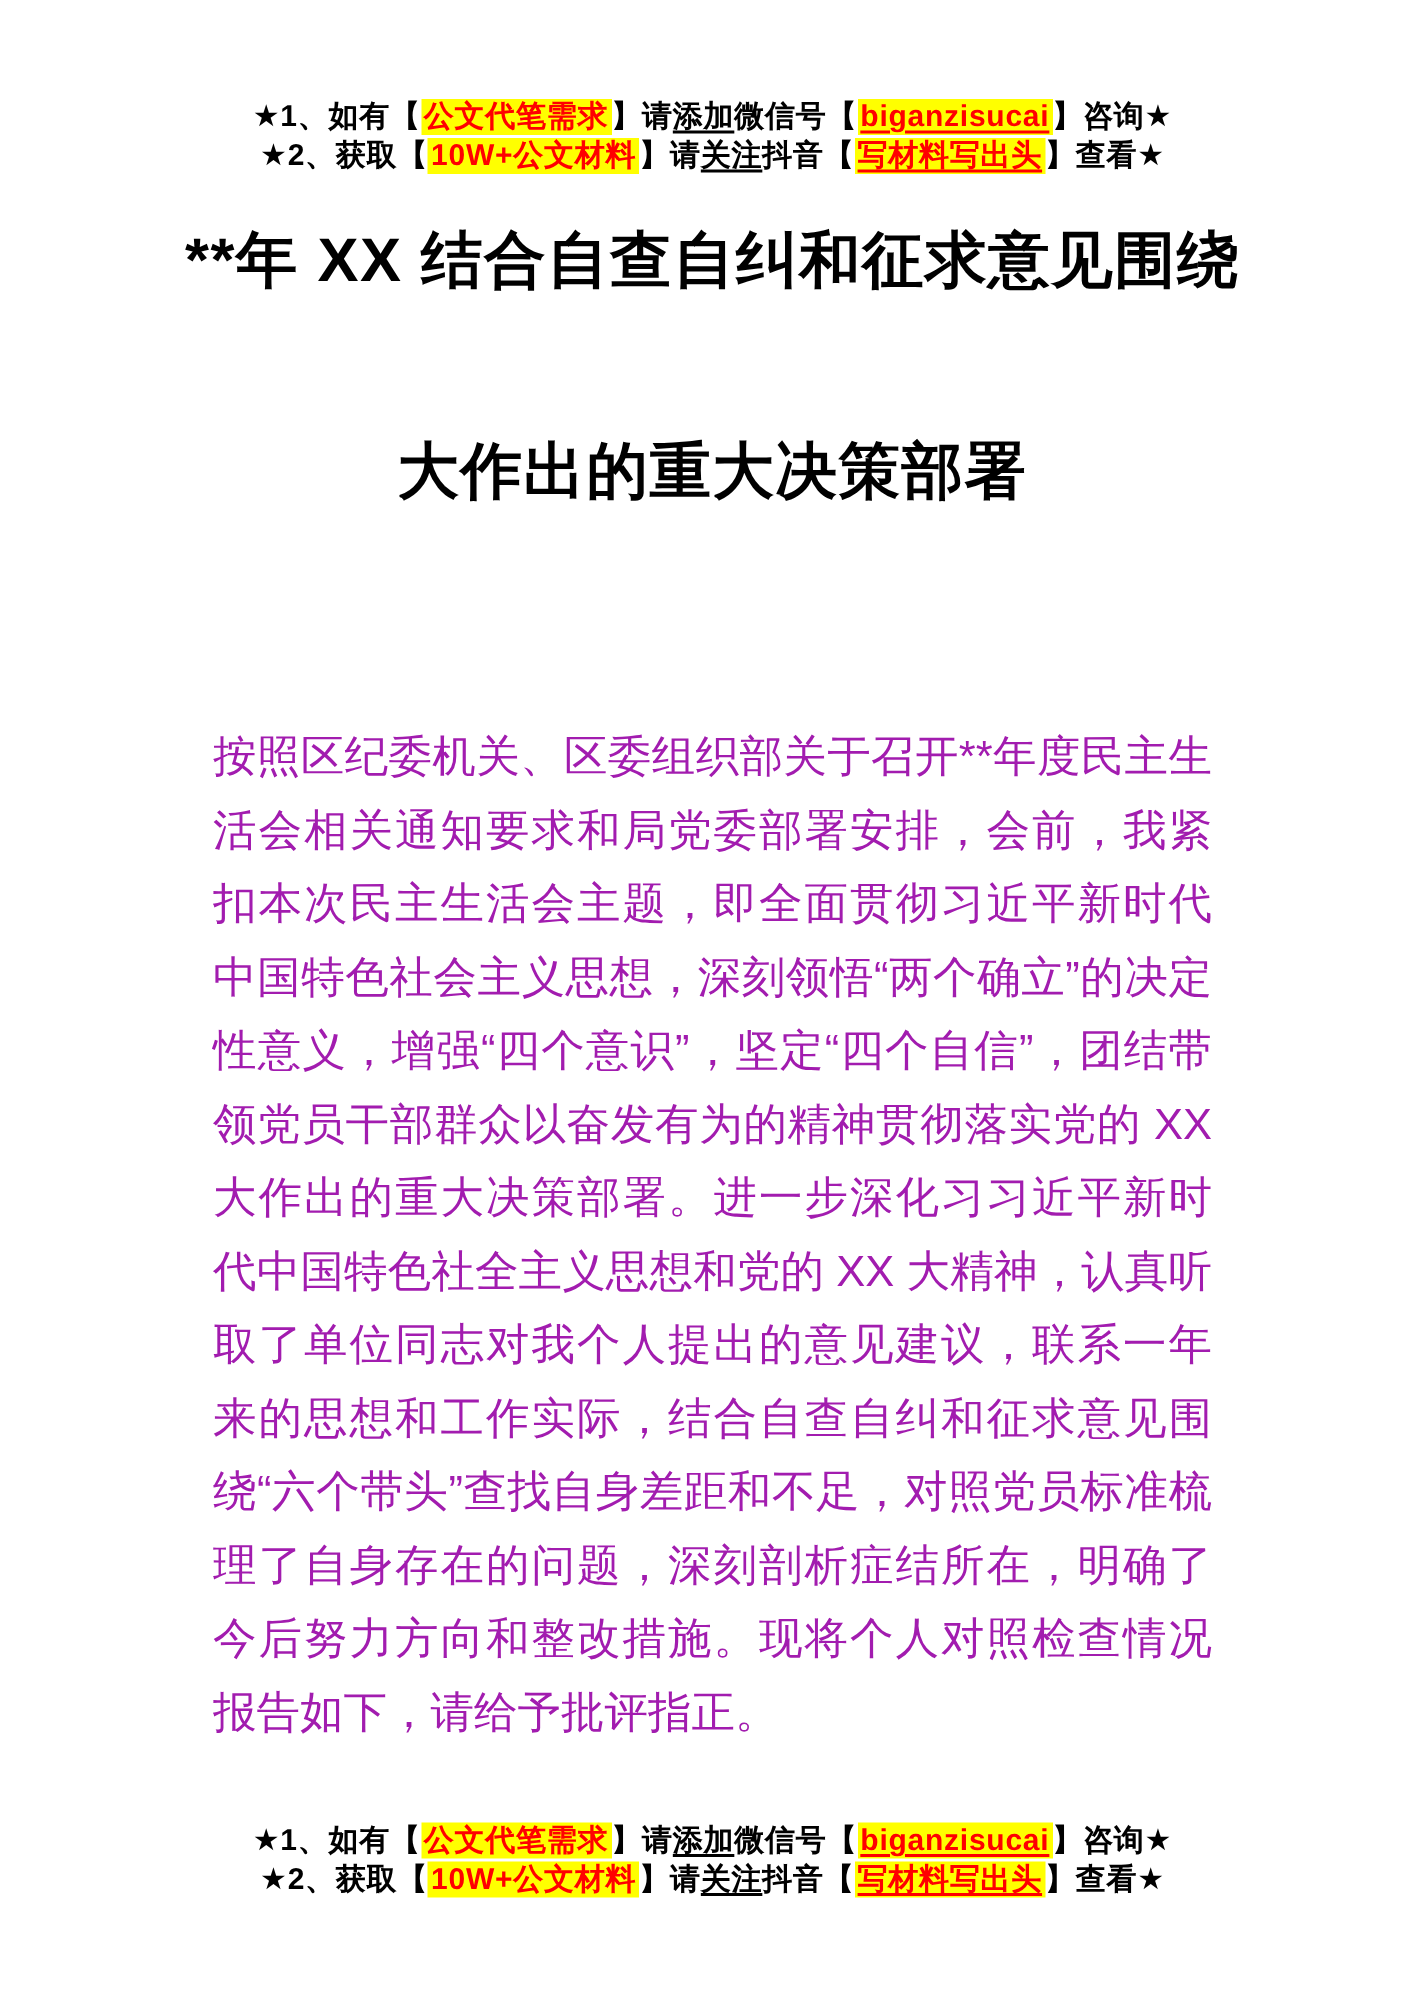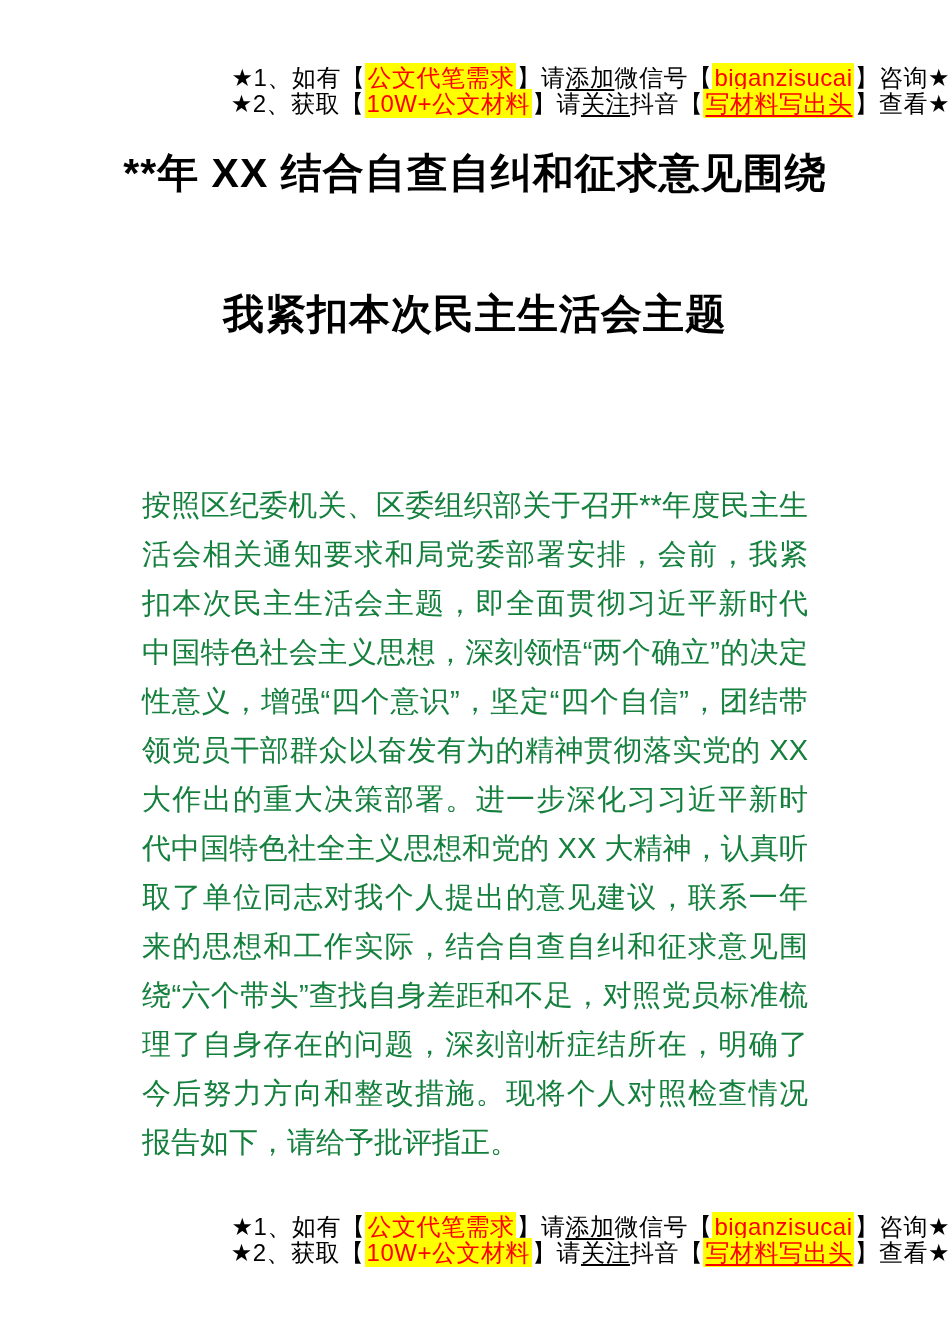--- a/index.html
+++ b/index.html
@@ -12,21 +12,21 @@
   body{
     width:950px;height:1344px;position:relative;
     background:var(--page-background);
     font-family:"Liberation Sans","DejaVu Sans",sans-serif;
     color:var(--text-black);
     overflow:hidden;
   }
   
   .promo{
     position:absolute;left:0;width:100%;
-    text-align:right;font-weight:400;font-size:24px;line-height:26px;
+    text-align:center;font-weight:700;font-size:20px;line-height:26px;
     letter-spacing:0.5px;white-space:nowrap;
   }
   .promo-top{top:65px;}
   .promo-bottom{top:1214px;}
   .seg{display:inline;}
   .seg.hl{
     color:var(--accent-red);
     background:var(--highlight-yellow);
     padding:1px 2px;
   }
@@ -47,37 +47,37 @@
     text-align:center;font-weight:700;font-size:41px;
     letter-spacing:1px;white-space:nowrap;
   }
   .title-line-1{top:146px;}
   .title-line-2{top:287px;}
   
   .body-par{
     position:absolute;top:481px;left:142px;width:666px;
     font-size:29px;line-height:49px;font-weight:400;
     text-align:justify;text-justify:inter-ideograph;
-    color:#15803d;
+    color:#a21caf;
   }
 </style>
 </head>
 <body>
 
 <div class="promo promo-top">
   <div class="promo-line">
     <span class="seg plain">★1、如有【</span><span class="seg hl">公文代笔需求</span><span class="seg plain">】请</span><span class="seg ul">添加</span><span class="seg plain">微信号【</span><span class="seg hl ul-red">biganzisucai</span><span class="seg plain">】咨询★</span>
   </div>
   <div class="promo-line">
     <span class="seg plain">★2、获取【</span><span class="seg hl">10W+公文材料</span><span class="seg plain">】请</span><span class="seg ul">关注</span><span class="seg plain">抖音【</span><span class="seg hl ul-red">写材料写出头</span><span class="seg plain">】查看★</span>
   </div>
 </div>
 
 <div class="title-line title-line-1">**年 XX 结合自查自纠和征求意见围绕</div>
-<div class="title-line title-line-2">我紧扣本次民主生活会主题</div>
+<div class="title-line title-line-2">大作出的重大决策部署</div>
 
 <div class="body-par">按照区纪委机关、区委组织部关于召开**年度民主生活会相关通知要求和局党委部署安排，会前，我紧扣本次民主生活会主题，即全面贯彻习近平新时代中国特色社会主义思想，深刻领悟“两个确立”的决定性意义，增强“四个意识”，坚定“四个自信”，团结带领党员干部群众以奋发有为的精神贯彻落实党的 XX 大作出的重大决策部署。进一步深化习习近平新时代中国特色社全主义思想和党的 XX 大精神，认真听取了单位同志对我个人提出的意见建议，联系一年来的思想和工作实际，结合自查自纠和征求意见围绕“六个带头”查找自身差距和不足，对照党员标准梳理了自身存在的问题，深刻剖析症结所在，明确了今后努力方向和整改措施。现将个人对照检查情况报告如下，请给予批评指正。</div>
 
 <div class="promo promo-bottom">
   <div class="promo-line">
     <span class="seg plain">★1、如有【</span><span class="seg hl">公文代笔需求</span><span class="seg plain">】请</span><span class="seg ul">添加</span><span class="seg plain">微信号【</span><span class="seg hl ul-red">biganzisucai</span><span class="seg plain">】咨询★</span>
   </div>
   <div class="promo-line">
     <span class="seg plain">★2、获取【</span><span class="seg hl">10W+公文材料</span><span class="seg plain">】请</span><span class="seg ul">关注</span><span class="seg plain">抖音【</span><span class="seg hl ul-red">写材料写出头</span><span class="seg plain">】查看★</span>
   </div>

